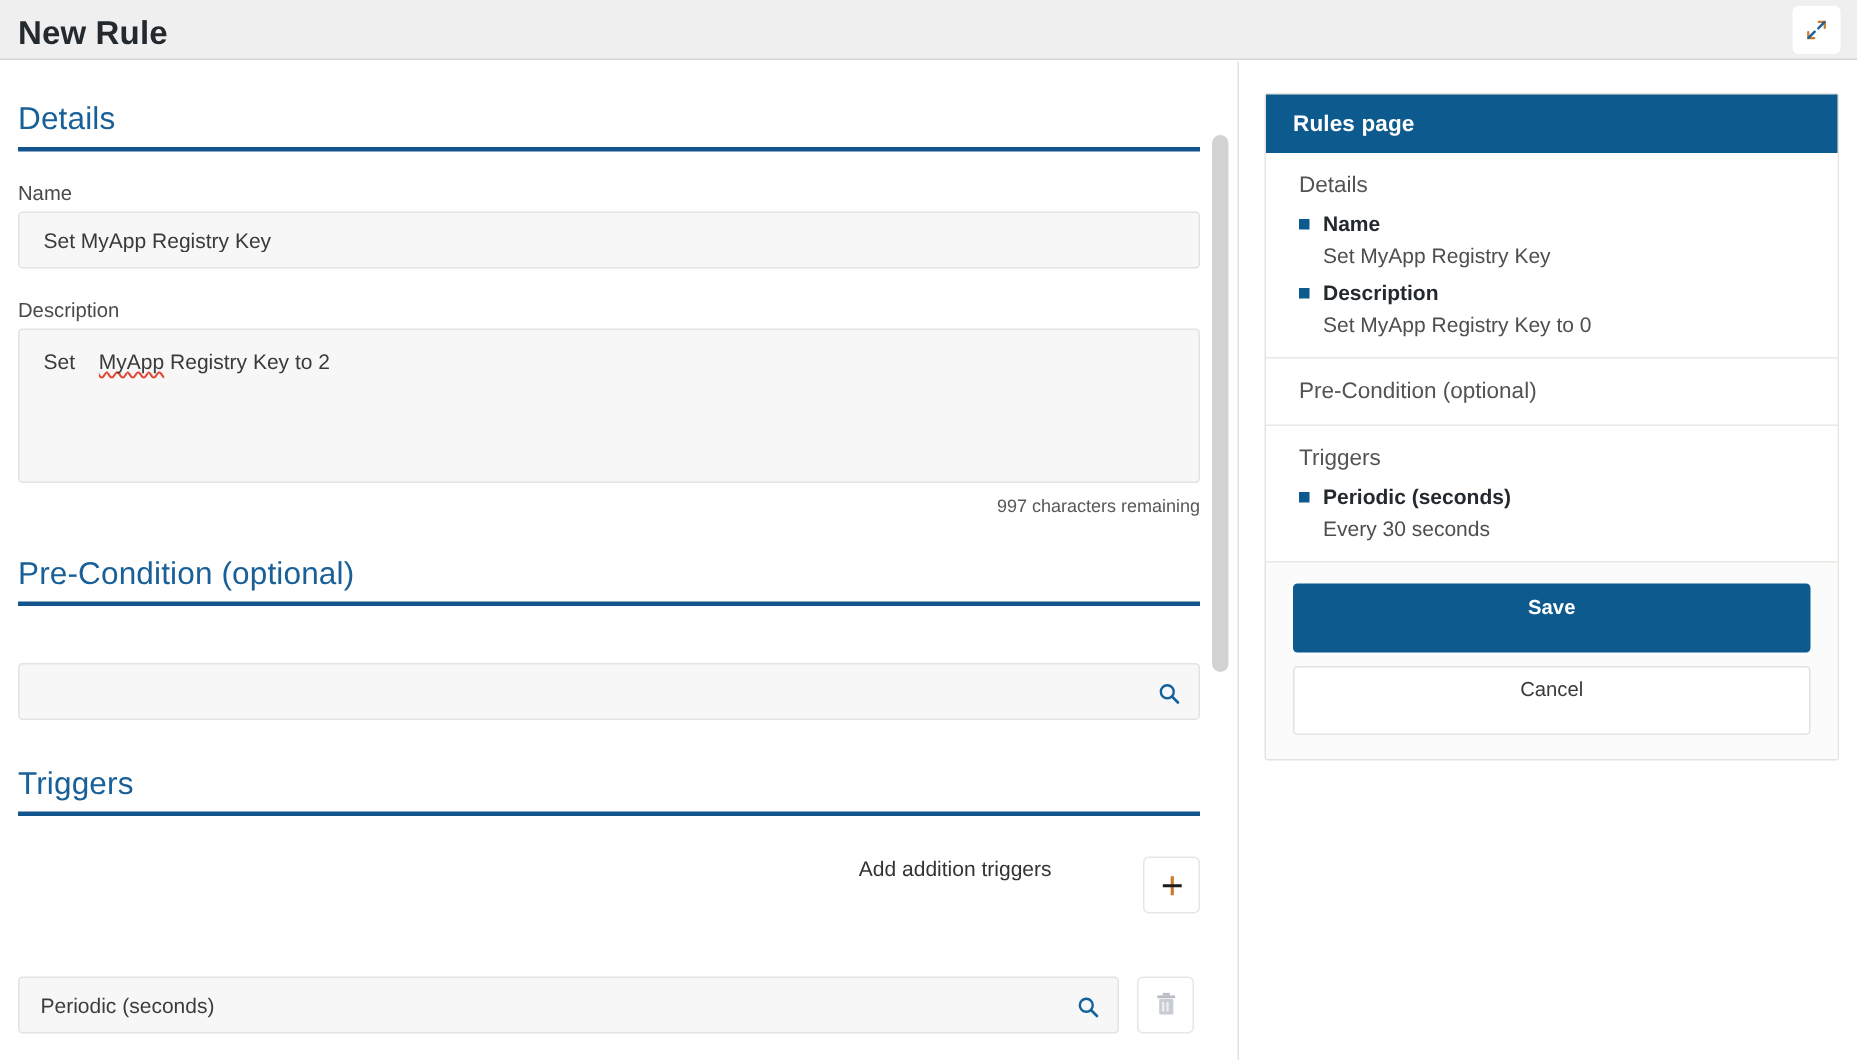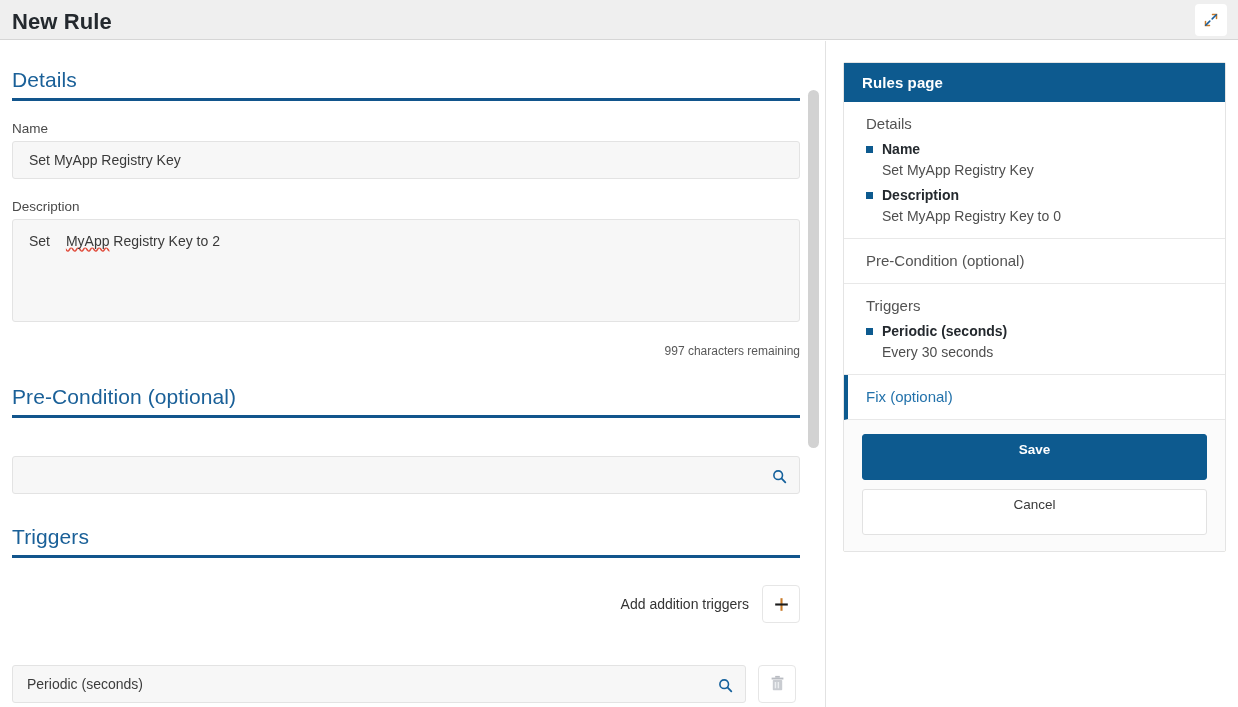--- a/index.html
+++ b/index.html
@@ -109,21 +109,21 @@
   .squiggle {
     text-decoration: underline wavy #e04a3a;
     text-decoration-skip-ink: none;
     margin-left: 12px;
   }
 
   .char-remaining {
     text-align: right;
     font-size: 12px;
     color: #585858;
-    margin-top: 22px;
+    margin-top: 8px;
   }
 
   
   .search-box {
     position: relative;
     width: 100%;
     height: 38px;
     background: #f7f7f7;
     border: 1px solid #e3e3e3;
     border-radius: 3px;
@@ -140,23 +140,23 @@
     position: absolute;
     right: 10px; top: 9px;
     width: 20px; height: 20px;
     display: flex; align-items: center; justify-content: center;
     cursor: pointer;
   }
 
   
   .add-row {
     display: flex;
-    align-items: center;
     justify-content: flex-end;
     margin-top: 27px;
+    gap: 48px;
   }
   .add-row-label {
     font-size: 14px;
     color: #333333;
     margin-right: 13px;
   }
   .sq-btn {
     width: 38px; height: 38px;
     background: #ffffff;
     border: 1px solid #e6e6e6;
@@ -398,23 +398,20 @@
 
         <div class="nav-sec">
           <div class="nav-sec-title">Triggers</div>
           <div class="sub-item">
             <div class="sub-key">Periodic (seconds)</div>
             <div class="sub-val">Every 30 seconds</div>
           </div>
         </div>
 
 
-        <div class="nav-sec active">
-          <div class="nav-sec-title">Fix (optional)</div>
-        </div>
 
       </div>
 
       <div class="card-footer">
         <div class="btn btn-primary">Save</div>
         <div class="btn btn-secondary">Cancel</div>
       </div>
 
     </div>
   </div>

